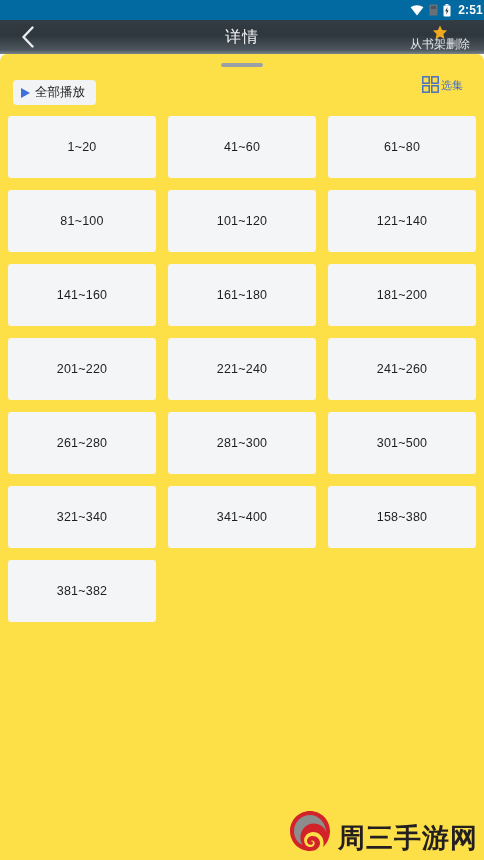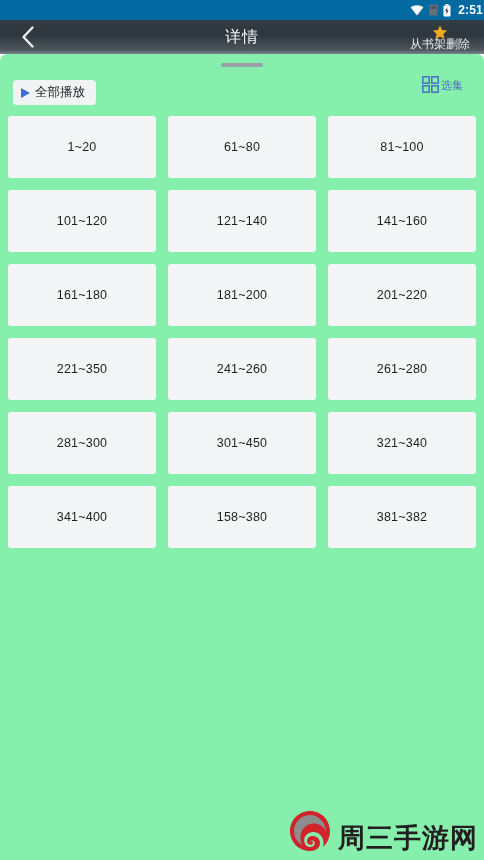--- a/index.html
+++ b/index.html
@@ -45,21 +45,21 @@
     gap:0px;
   }
   .nav-action .star { margin-bottom:-1px; }
   .nav-action .lbl {
     color:#e6eaee; font-size:12px; line-height:11px; white-space:nowrap;
   }
 
   
   .sheet {
     position:absolute; top:54px; left:0; width:484px; height:806px;
-    background:#86efac;
+    background:#fde047;
     border-radius:7px 7px 0 0;
   }
   .handle {
     position:absolute; top:9px; left:50%; transform:translateX(-50%);
     width:42px; height:4px; border-radius:2px; background:#9aa0a6;
   }
 
   
   .toolbar {
     position:absolute; top:22px; left:0; width:484px; height:44px;
@@ -168,33 +168,34 @@
           <rect x="0.8" y="9.8" width="6.4" height="6.4" fill="none" stroke="#4a6fc4" stroke-width="1.5"></rect>
           <rect x="9.8" y="9.8" width="6.4" height="6.4" fill="none" stroke="#4a6fc4" stroke-width="1.5"></rect>
         </svg>
         <span class="lbl">选集</span>
       </div>
 
     </div>
 
     <div class="grid">
       <div class="cell">1~20</div>
+      <div class="cell">41~60</div>
       <div class="cell">61~80</div>
       <div class="cell">81~100</div>
       <div class="cell">101~120</div>
       <div class="cell">121~140</div>
       <div class="cell">141~160</div>
       <div class="cell">161~180</div>
       <div class="cell">181~200</div>
       <div class="cell">201~220</div>
-      <div class="cell">221~350</div>
+      <div class="cell">221~240</div>
       <div class="cell">241~260</div>
       <div class="cell">261~280</div>
       <div class="cell">281~300</div>
-      <div class="cell">301~450</div>
+      <div class="cell">301~500</div>
       <div class="cell">321~340</div>
       <div class="cell">341~400</div>
       <div class="cell">158~380</div>
       <div class="cell">381~382</div>
     </div>
 
   </div>
 
   <div class="watermark">
     <svg width="42" height="42" viewBox="0 0 42 42">

